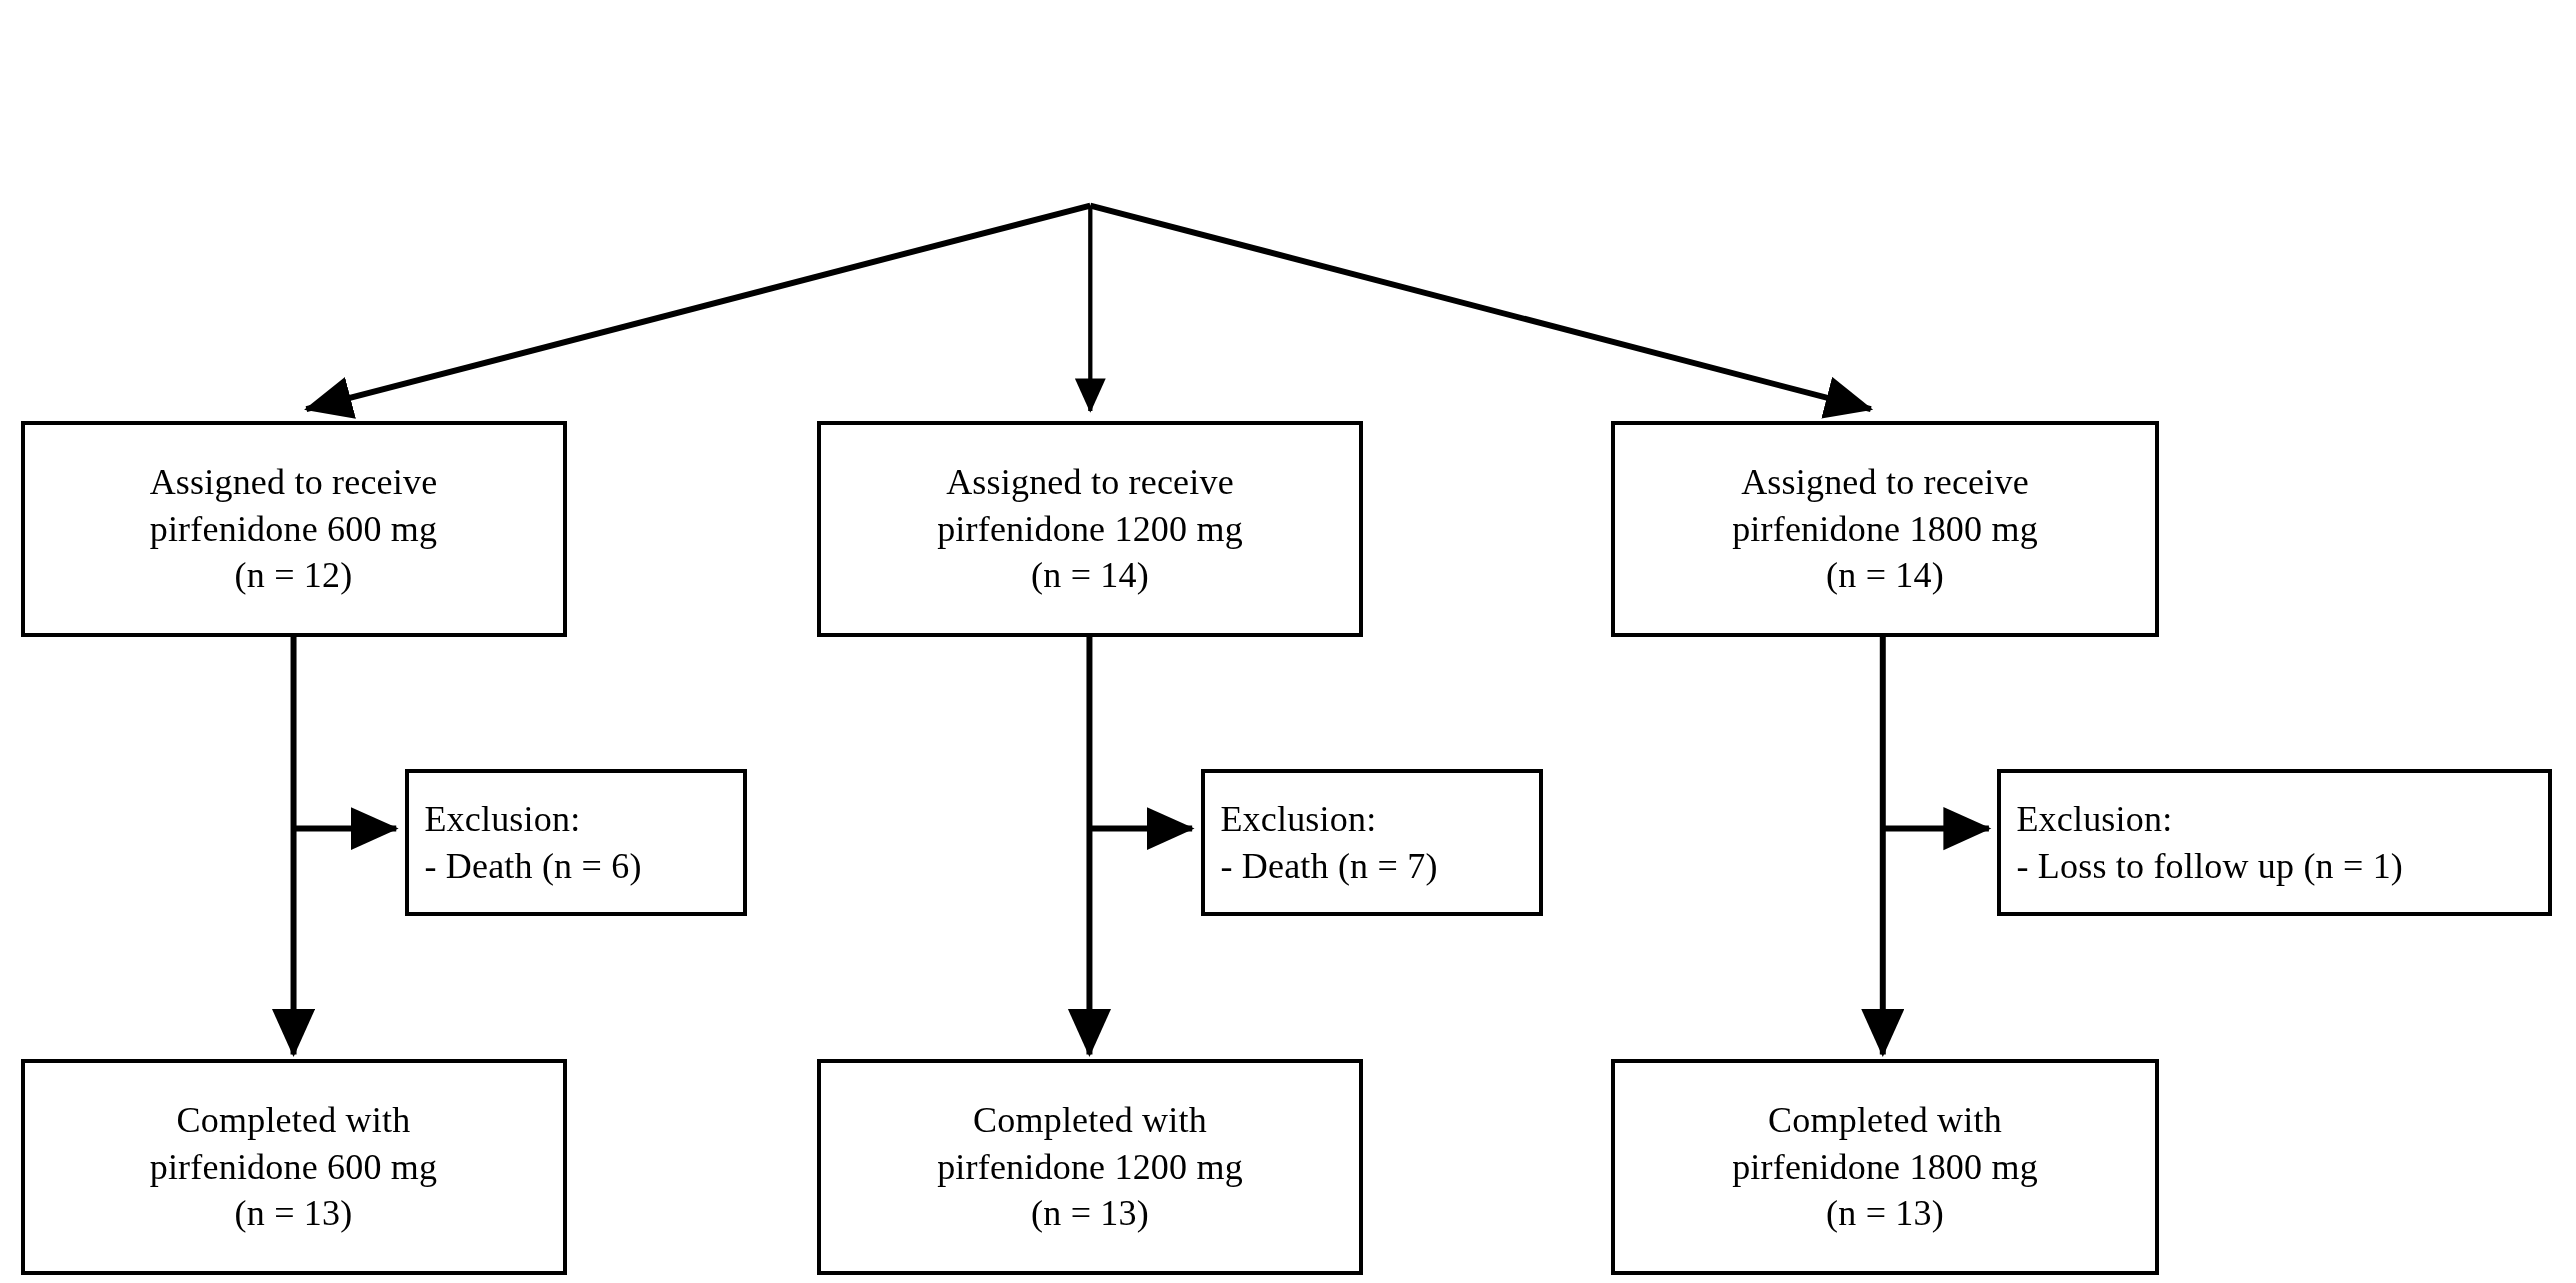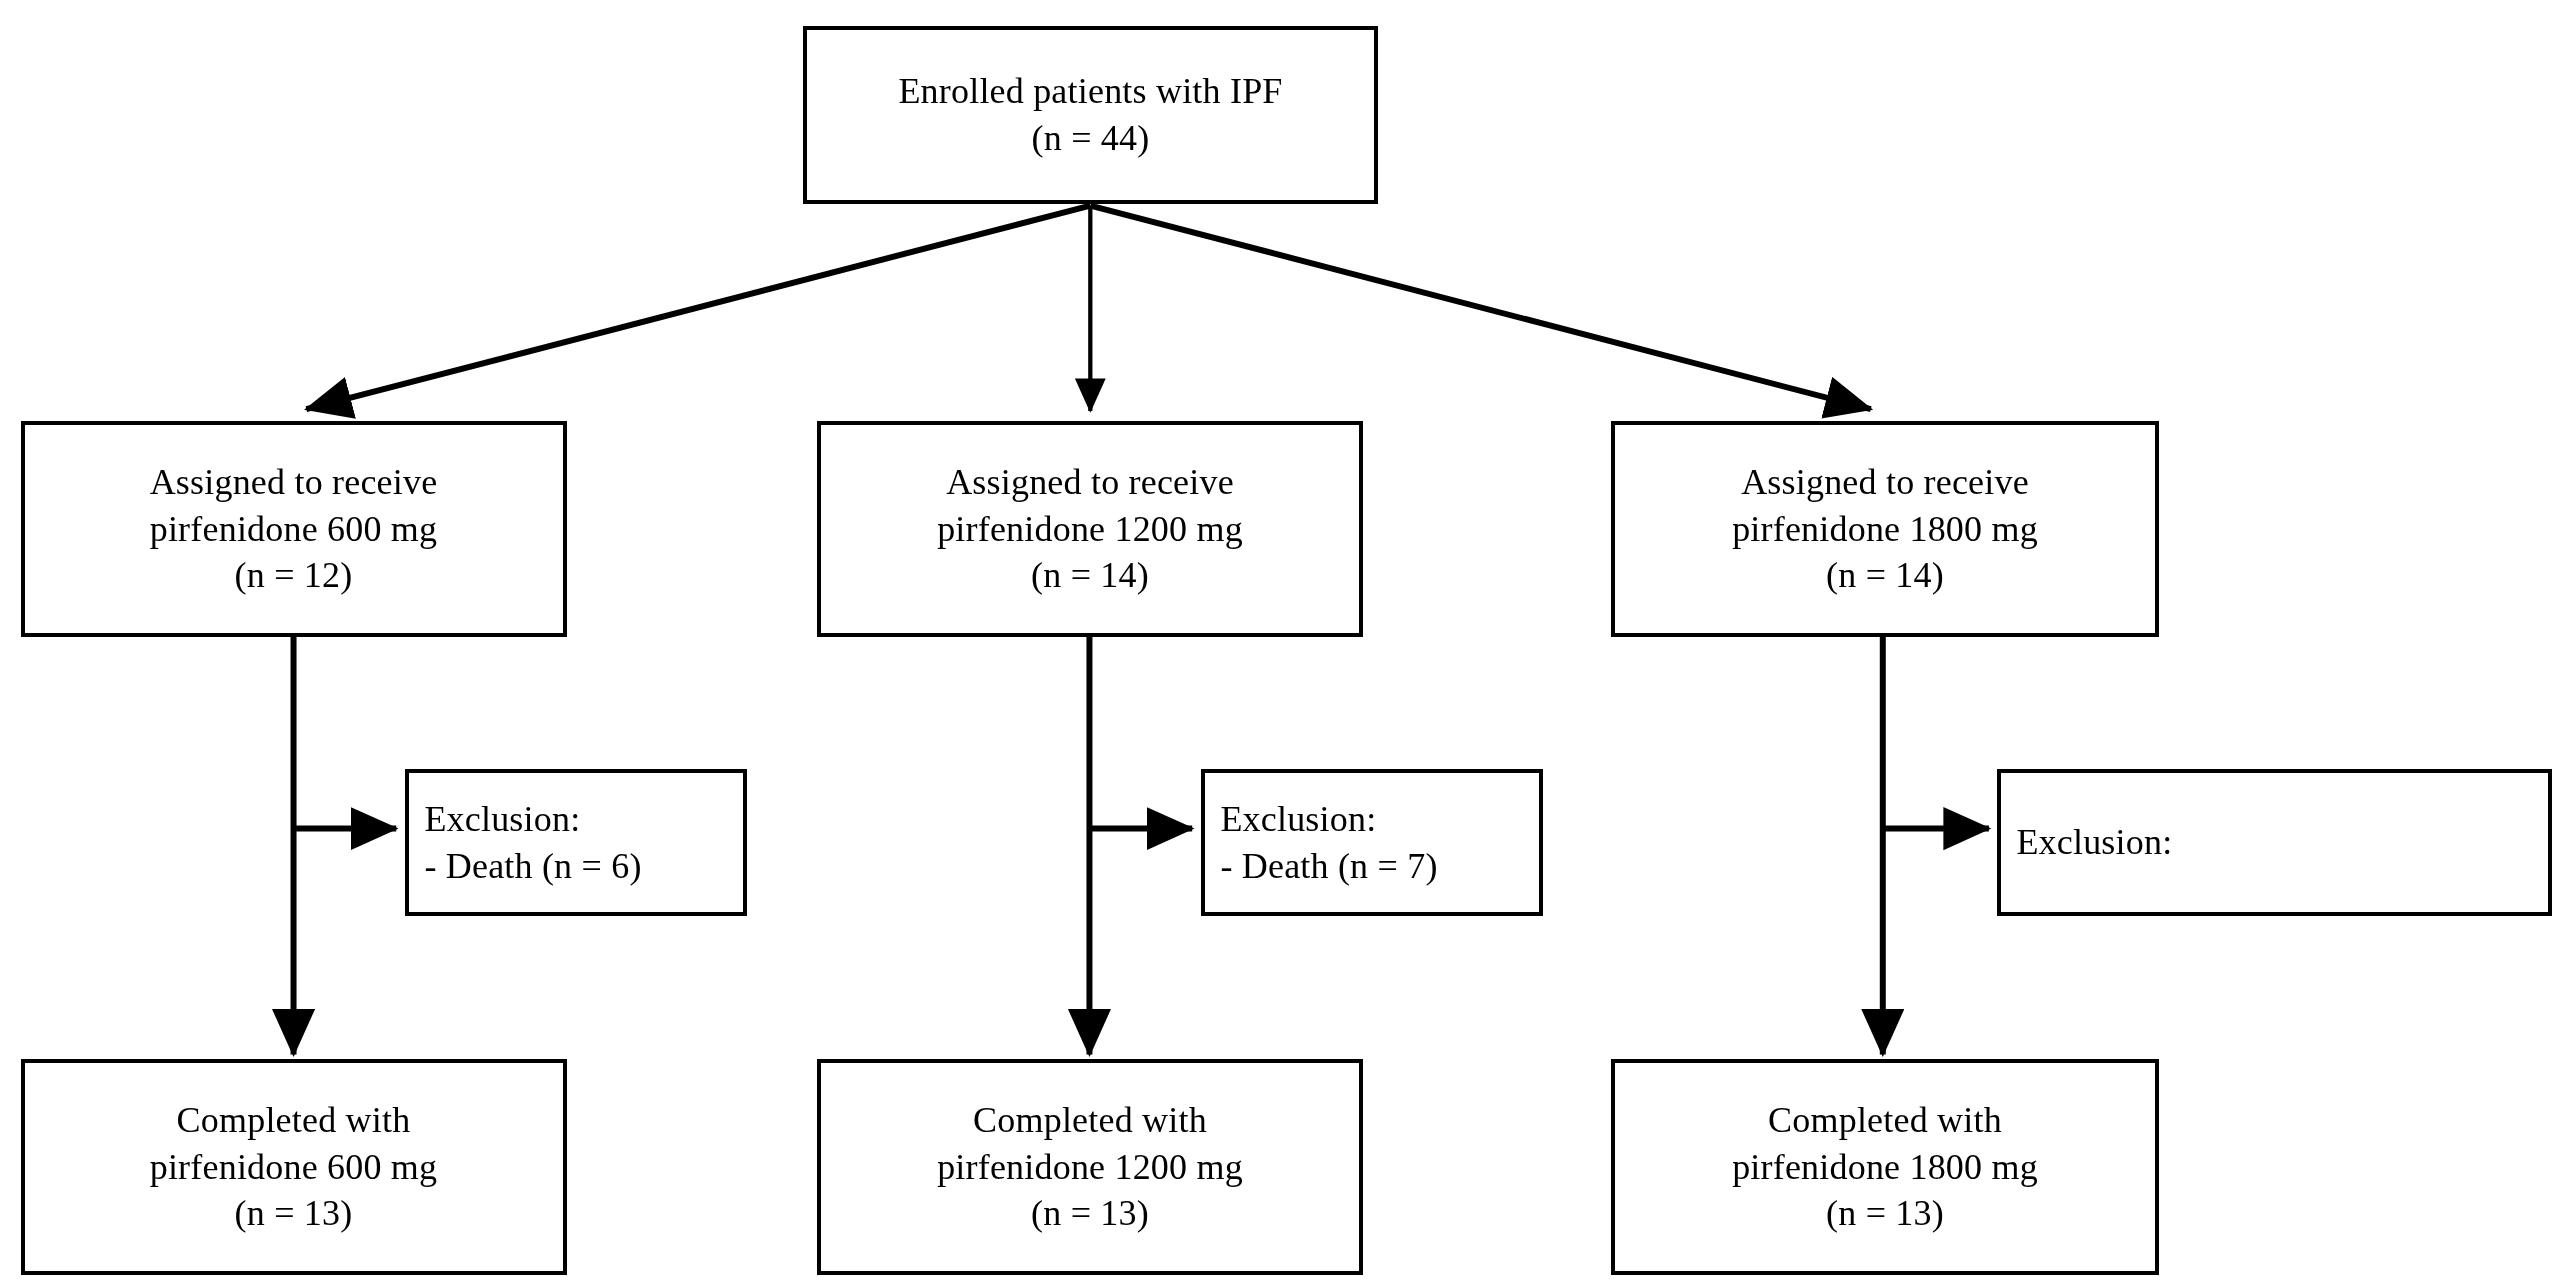--- a/index.html
+++ b/index.html
@@ -84,24 +84,20 @@
 
     <line x1="1273" y1="744" x2="1273" y2="1232" stroke="#000000" stroke-width="7" marker-end="url(#arrowhead)"></line>
 
     <line x1="1273" y1="968" x2="1393" y2="968" stroke="#000000" stroke-width="7" marker-end="url(#arrowhead)"></line>
 
     <line x1="2200" y1="744" x2="2200" y2="1232" stroke="#000000" stroke-width="7" marker-end="url(#arrowhead)"></line>
 
     <line x1="2200" y1="968" x2="2324" y2="968" stroke="#000000" stroke-width="7" marker-end="url(#arrowhead)"></line>
   </svg>
 
-  <div class="node" id="node-enrolled">
-    <span class="line">Enrolled patients with IPF</span>
-    <span class="line">(n = 44)</span>
-  </div>
 
   <div class="node" id="node-assign-600">
     <span class="line">Assigned to receive</span>
     <span class="line">pirfenidone 600 mg</span>
     <span class="line">(n = 12)</span>
   </div>
 
   <div class="node" id="node-assign-1200">
     <span class="line">Assigned to receive</span>
     <span class="line">pirfenidone 1200 mg</span>
@@ -119,20 +115,21 @@
     <span class="line">- Death (n = 6)</span>
   </div>
 
   <div class="node left-align" id="node-excl-1200">
     <span class="line">Exclusion:</span>
     <span class="line">- Death (n = 7)</span>
   </div>
 
   <div class="node left-align" id="node-excl-1800">
     <span class="line">Exclusion:</span>
+    <span class="line">- Loss to follow up (n = 1)</span>
   </div>
 
   <div class="node" id="node-done-600">
     <span class="line">Completed with</span>
     <span class="line">pirfenidone 600 mg</span>
     <span class="line">(n = 13)</span>
   </div>
 
   <div class="node" id="node-done-1200">
     <span class="line">Completed with</span>

